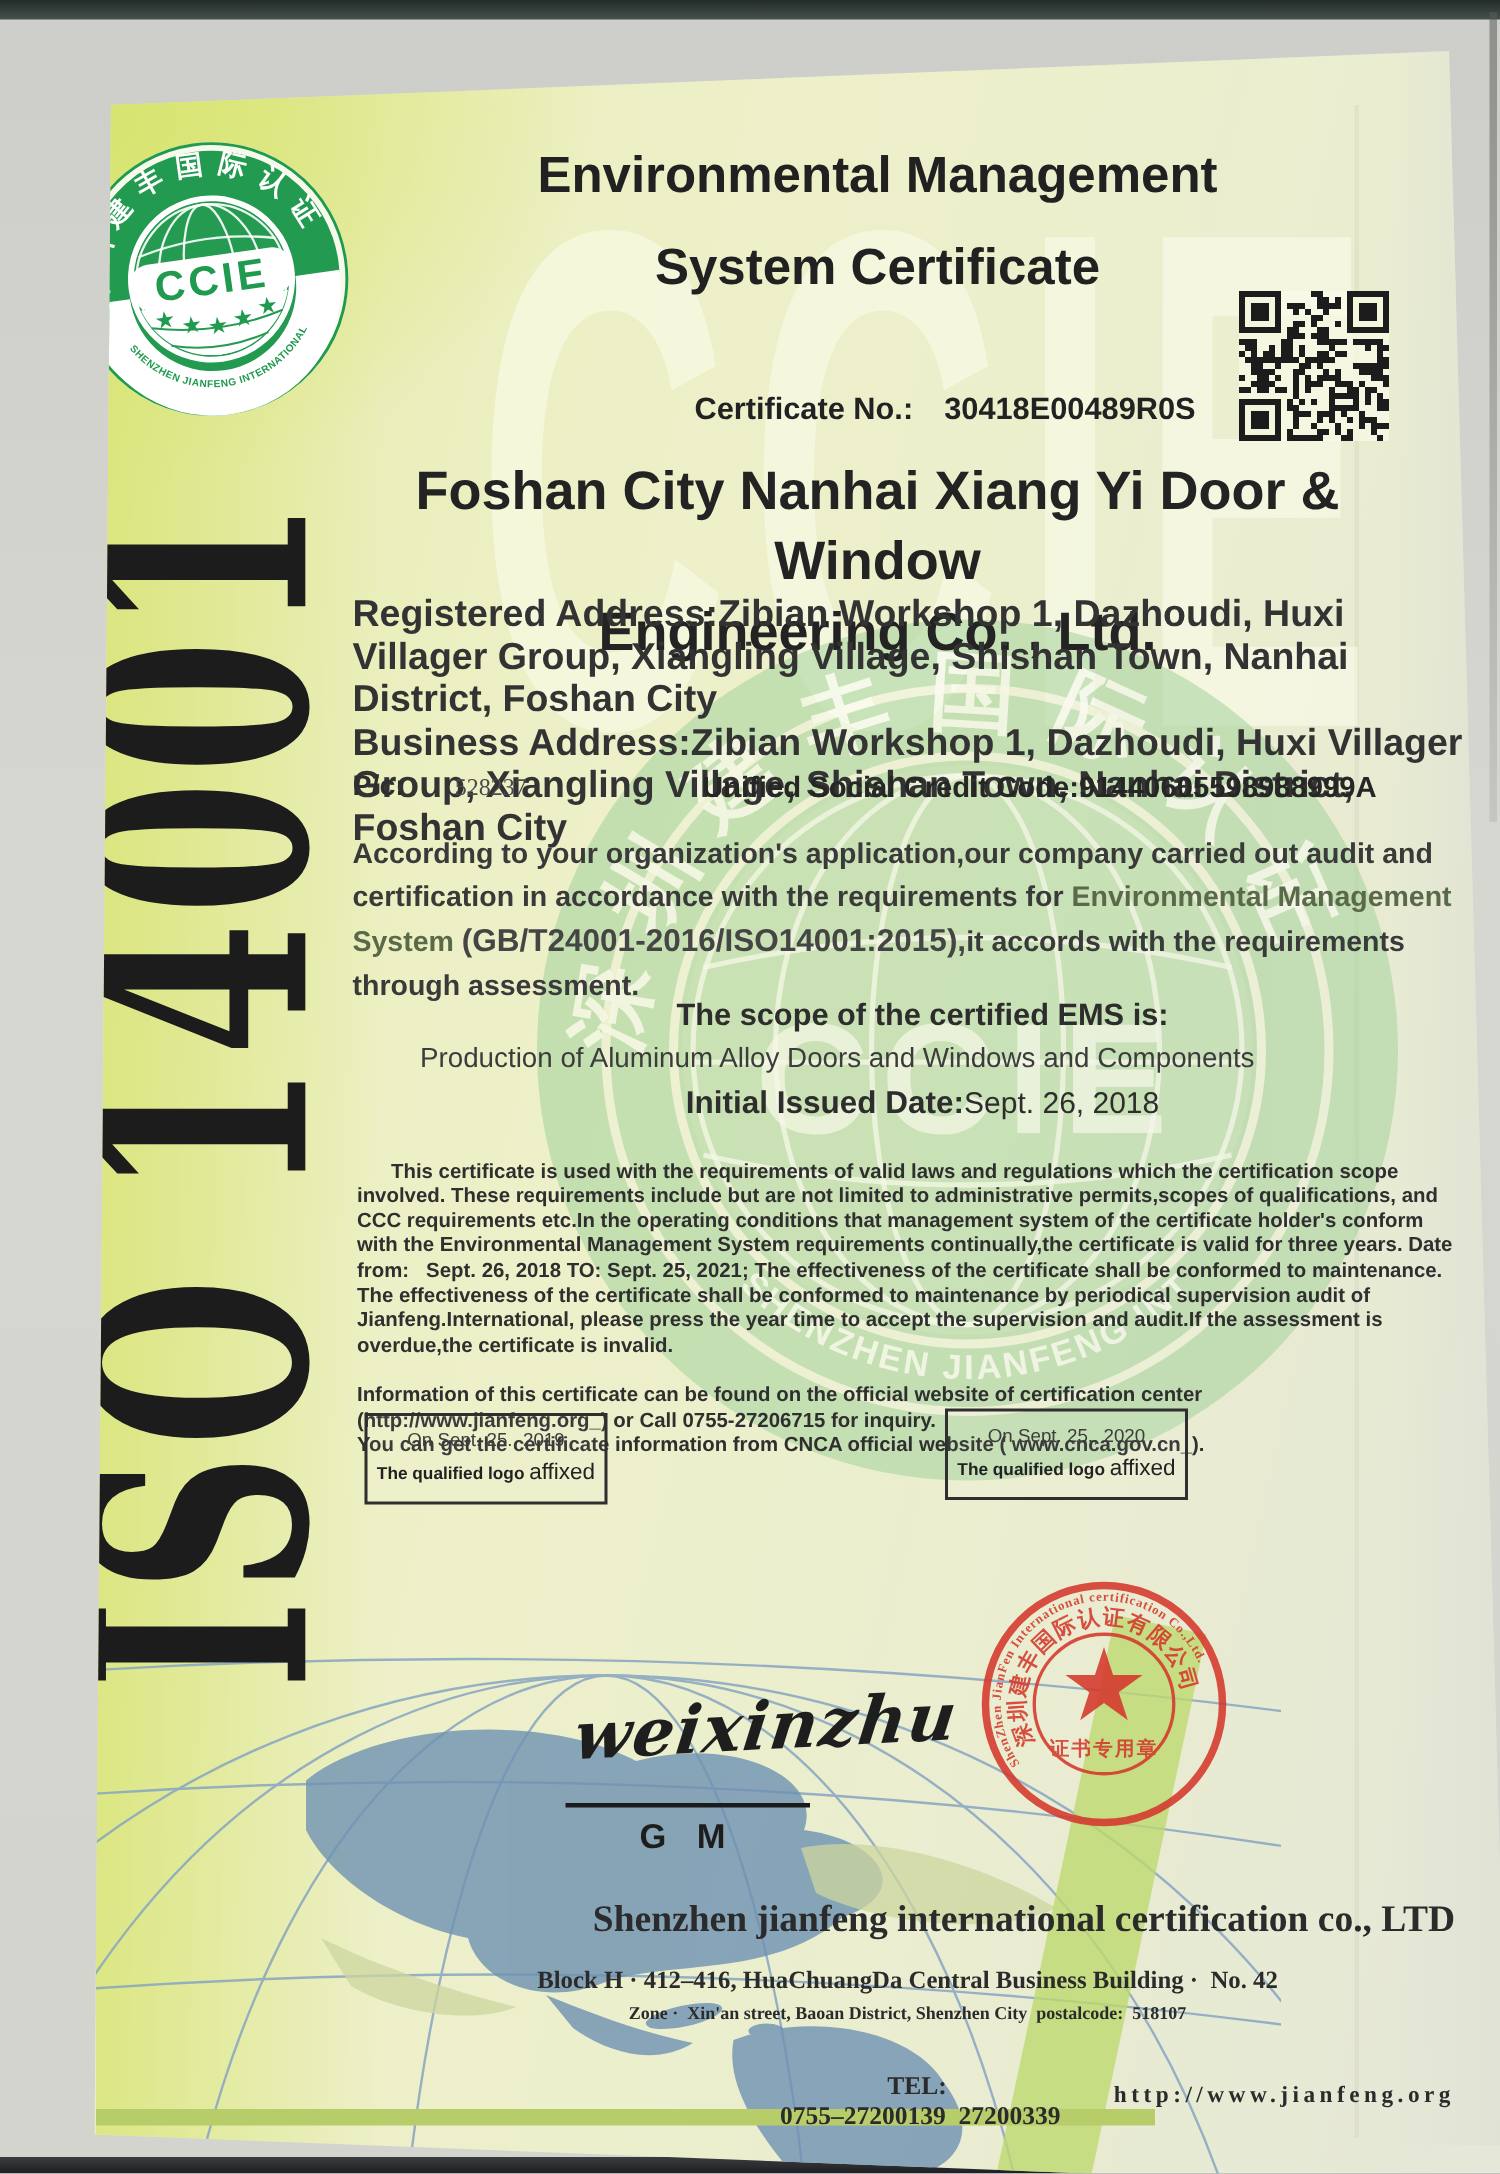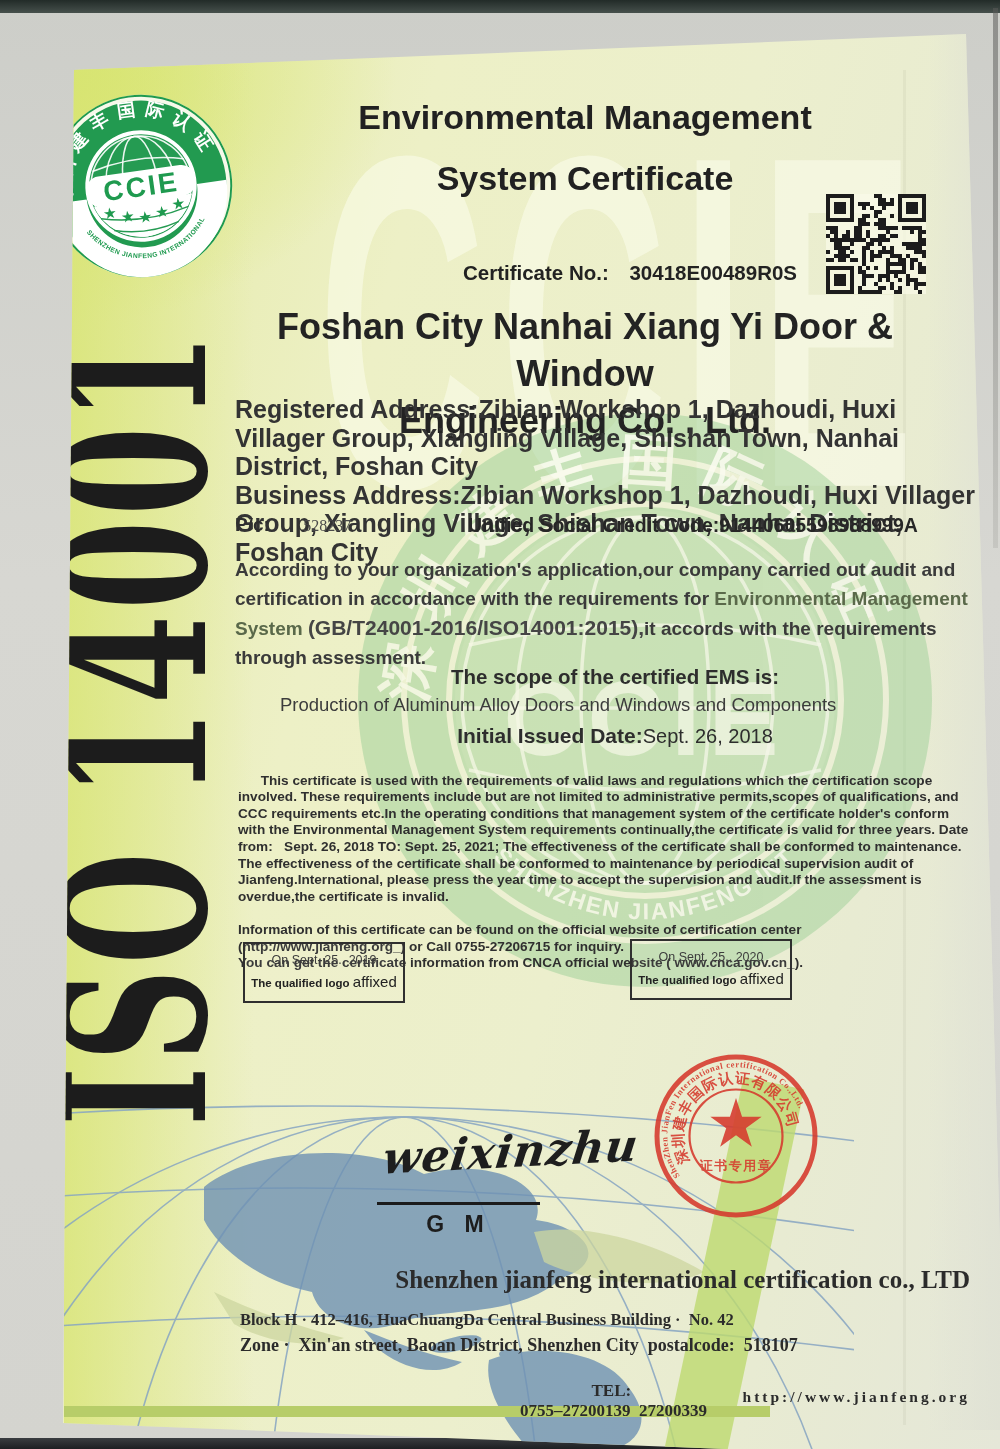--- a/index.html
+++ b/index.html
@@ -83,22 +83,22 @@
   .sig-line{left:377px;top:1202px;width:163px;height:3px;background:#1b1b1b;}
   .sig-title{left:377px;top:1211px;width:163px;text-align:center;font-size:23px;font-weight:700;letter-spacing:7px;color:#1d1d1d;}
   .stamp{left:650px;top:1050px;width:172px;height:172px;opacity:.88;}
   .stamp .rim{stroke:var(--stamp_red);fill:none;}
   .stamp text{fill:var(--stamp_red);}
   .stamp .latin{font:600 8.6px "Liberation Serif",serif;letter-spacing:.6px;}
   .stamp .cn{font:700 14.5px "DejaVu Sans",sans-serif;letter-spacing:1px;}
   .stamp .cap{font:700 13px "DejaVu Sans",sans-serif;letter-spacing:1.5px;}
   .footer{color:#2b2b2b;font-family:"Liberation Serif",serif;}
   .f-company{left:240px;top:1266px;width:730px;text-align:right;font-size:25px;font-weight:700;}
-  .f-addr1{left:240px;top:1310px;width:730px;text-align:left;font-size:16.5px;font-weight:700;white-space:pre-wrap;}
-  .f-addr2{left:240px;top:1335px;width:730px;text-align:left;font-size:18px;font-weight:700;white-space:pre-wrap;}
+  .f-addr1{left:240px;top:1310px;width:730px;text-align:center;font-size:16.5px;font-weight:700;white-space:pre-wrap;}
+  .f-addr2{left:240px;top:1335px;width:730px;text-align:center;font-size:12px;font-weight:700;white-space:pre-wrap;}
   .f-tel{left:240px;top:1361px;width:730px;text-align:center;font-size:17px;font-weight:700;white-space:pre-wrap;}
   .f-tel .gap{display:inline-block;width:52px;}
   .f-url{left:240px;top:1388px;width:730px;text-align:right;font-size:15.5px;font-weight:700;letter-spacing:3px;}
   .qr{left:826px;top:194px;width:100px;height:100px;background:rgba(250,251,232,.7);}
 </style>
 </head>
 <body>
 
 <div class="abs scan-top"></div>
 <div class="abs scan-bottom"></div>

